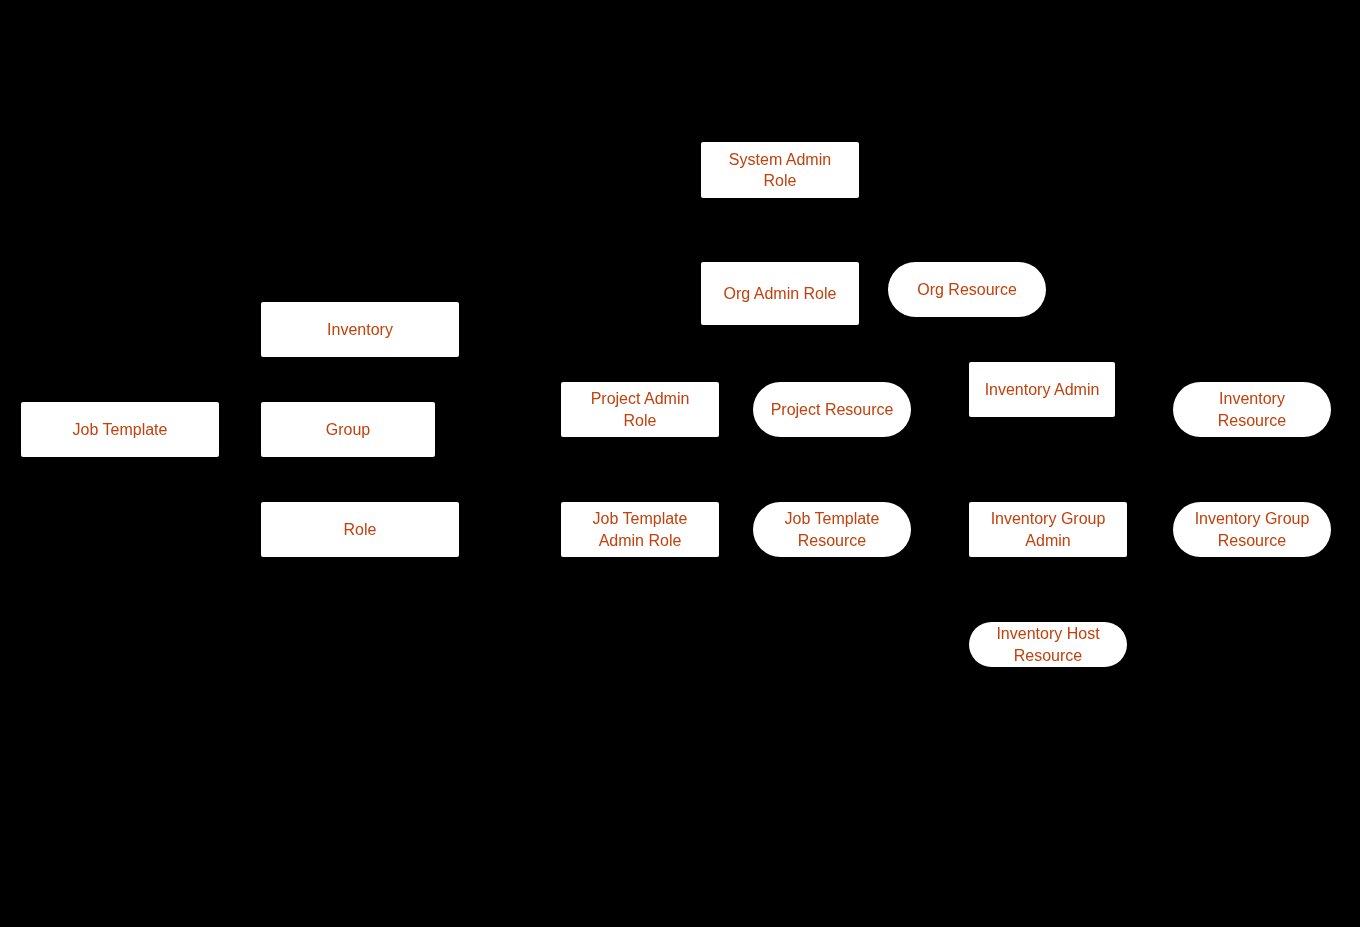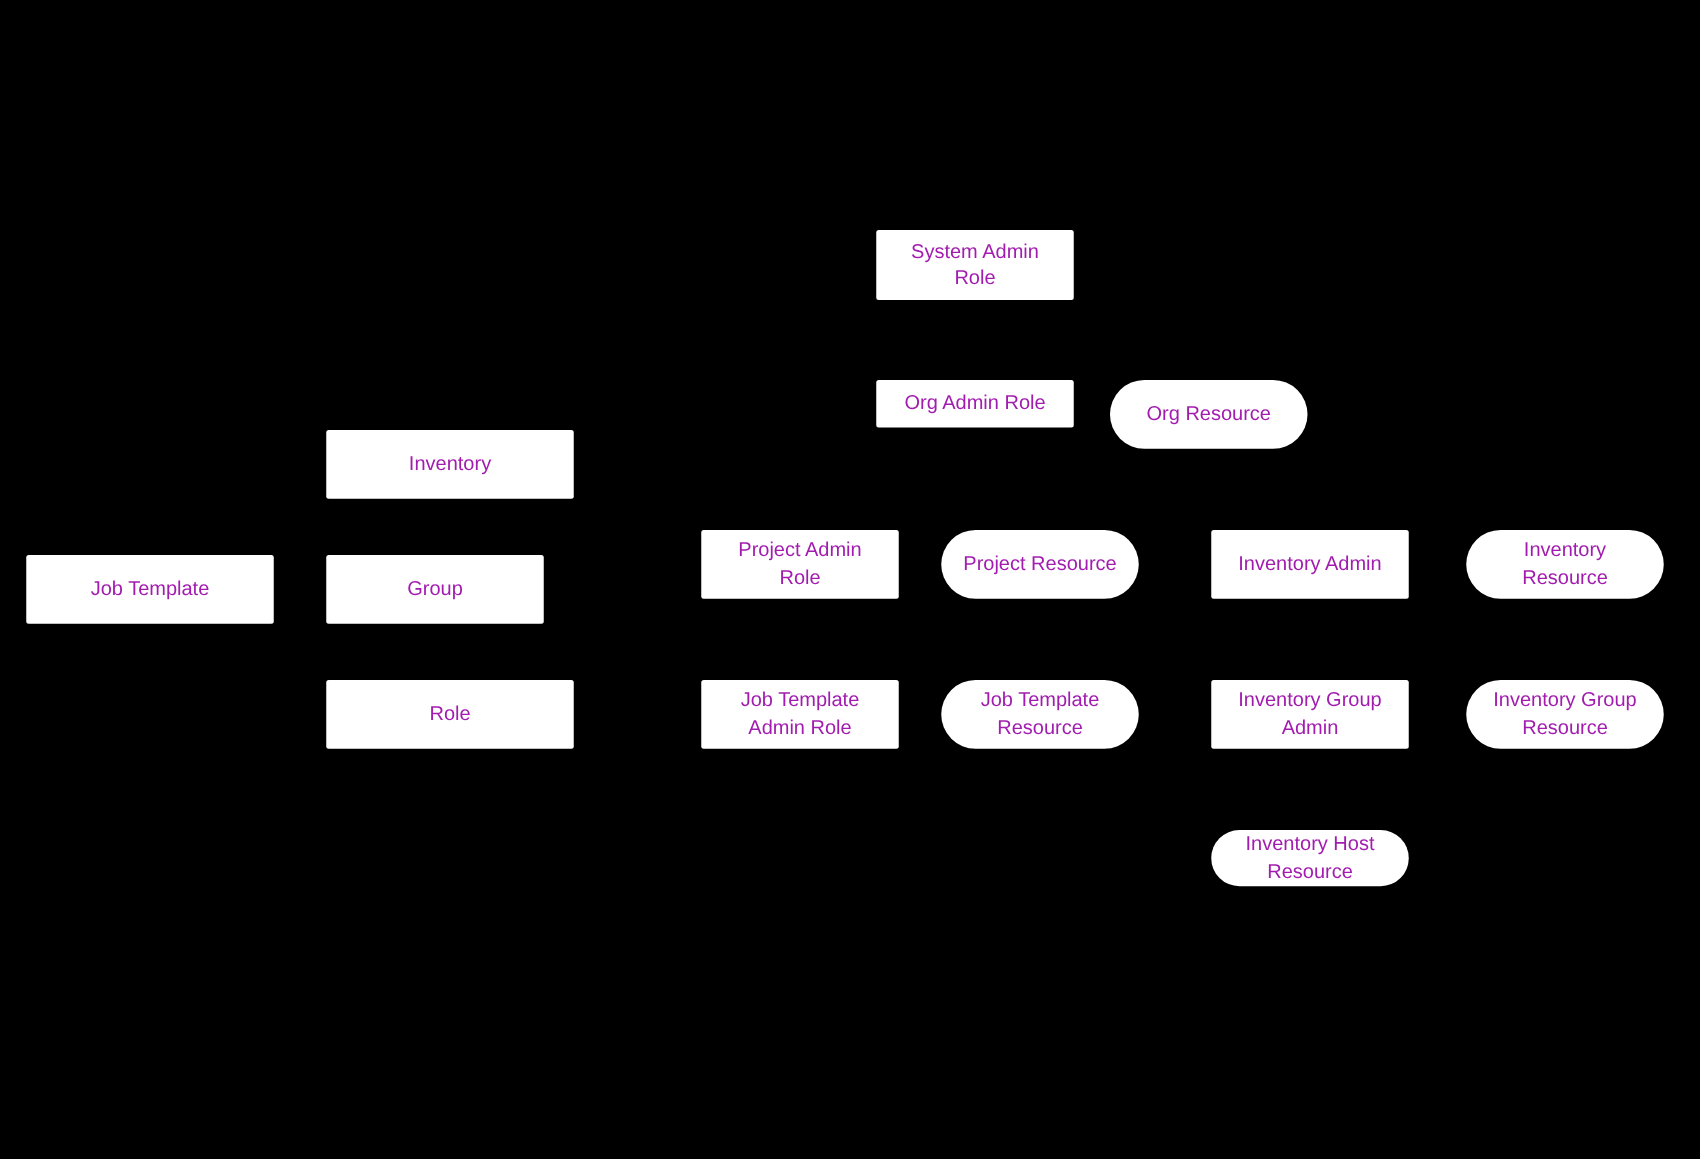--- a/index.html
+++ b/index.html
@@ -14,49 +14,48 @@
     position: relative;
     overflow: hidden;
   }
   .canvas {
     position: absolute;
     inset: 0;
   }
   .node {
     position: absolute;
     background: #ffffff;
-    color: #a21caf;
+    color: #c2410c;
     display: flex;
     align-items: center;
     justify-content: center;
     text-align: center;
     font-size: 16px;
     line-height: 1.32;
     border-radius: 2px;
     padding: 4px 8px;
     box-sizing: border-box;
     white-space: pre-line;
-    margin-top: 42px;
   }
   .pill {
     border-radius: 28px;
   }
   
   #n-organization            { left: 141px;  top: 203px; width: 198px; height: 54px; }
   #n-project                 { left: 21px;   top: 302px; width: 198px; height: 55px; }
   #n-inventory               { left: 261px;  top: 302px; width: 198px; height: 55px; }
   #n-job-template            { left: 21px;   top: 402px; width: 198px; height: 55px; }
   #n-group                   { left: 261px;  top: 402px; width: 174px; height: 55px; }
   #n-host                    { left: 261px;  top: 502px; width: 198px; height: 55px; }
   #n-system-admin-role       { left: 701px;  top: 142px; width: 158px; height: 56px; }
-  #n-org-admin-role          { left: 701px;  top: 262px; width: 158px; height: 38px; }
+  #n-org-admin-role          { left: 701px;  top: 262px; width: 158px; height: 63px; }
   #n-org-resource            { left: 888px;  top: 262px; width: 158px; height: 55px; }
   #n-project-admin-role      { left: 561px;  top: 382px; width: 158px; height: 55px; }
   #n-project-resource        { left: 753px;  top: 382px; width: 158px; height: 55px; }
-  #n-inventory-admin         { left: 969px;  top: 382px; width: 158px; height: 55px; }
+  #n-inventory-admin         { left: 969px;  top: 362px; width: 146px; height: 55px; }
   #n-inventory-resource      { left: 1173px; top: 382px; width: 158px; height: 55px; }
   #n-job-template-admin-role { left: 561px;  top: 502px; width: 158px; height: 55px; }
   #n-job-template-resource   { left: 753px;  top: 502px; width: 158px; height: 55px; }
   #n-inventory-group-admin   { left: 969px;  top: 502px; width: 158px; height: 55px; }
   #n-inventory-group-resource{ left: 1173px; top: 502px; width: 158px; height: 55px; }
   #n-inventory-host-resource { left: 969px;  top: 622px; width: 158px; height: 45px; }
 </style>
 </head>
 <body>
 

